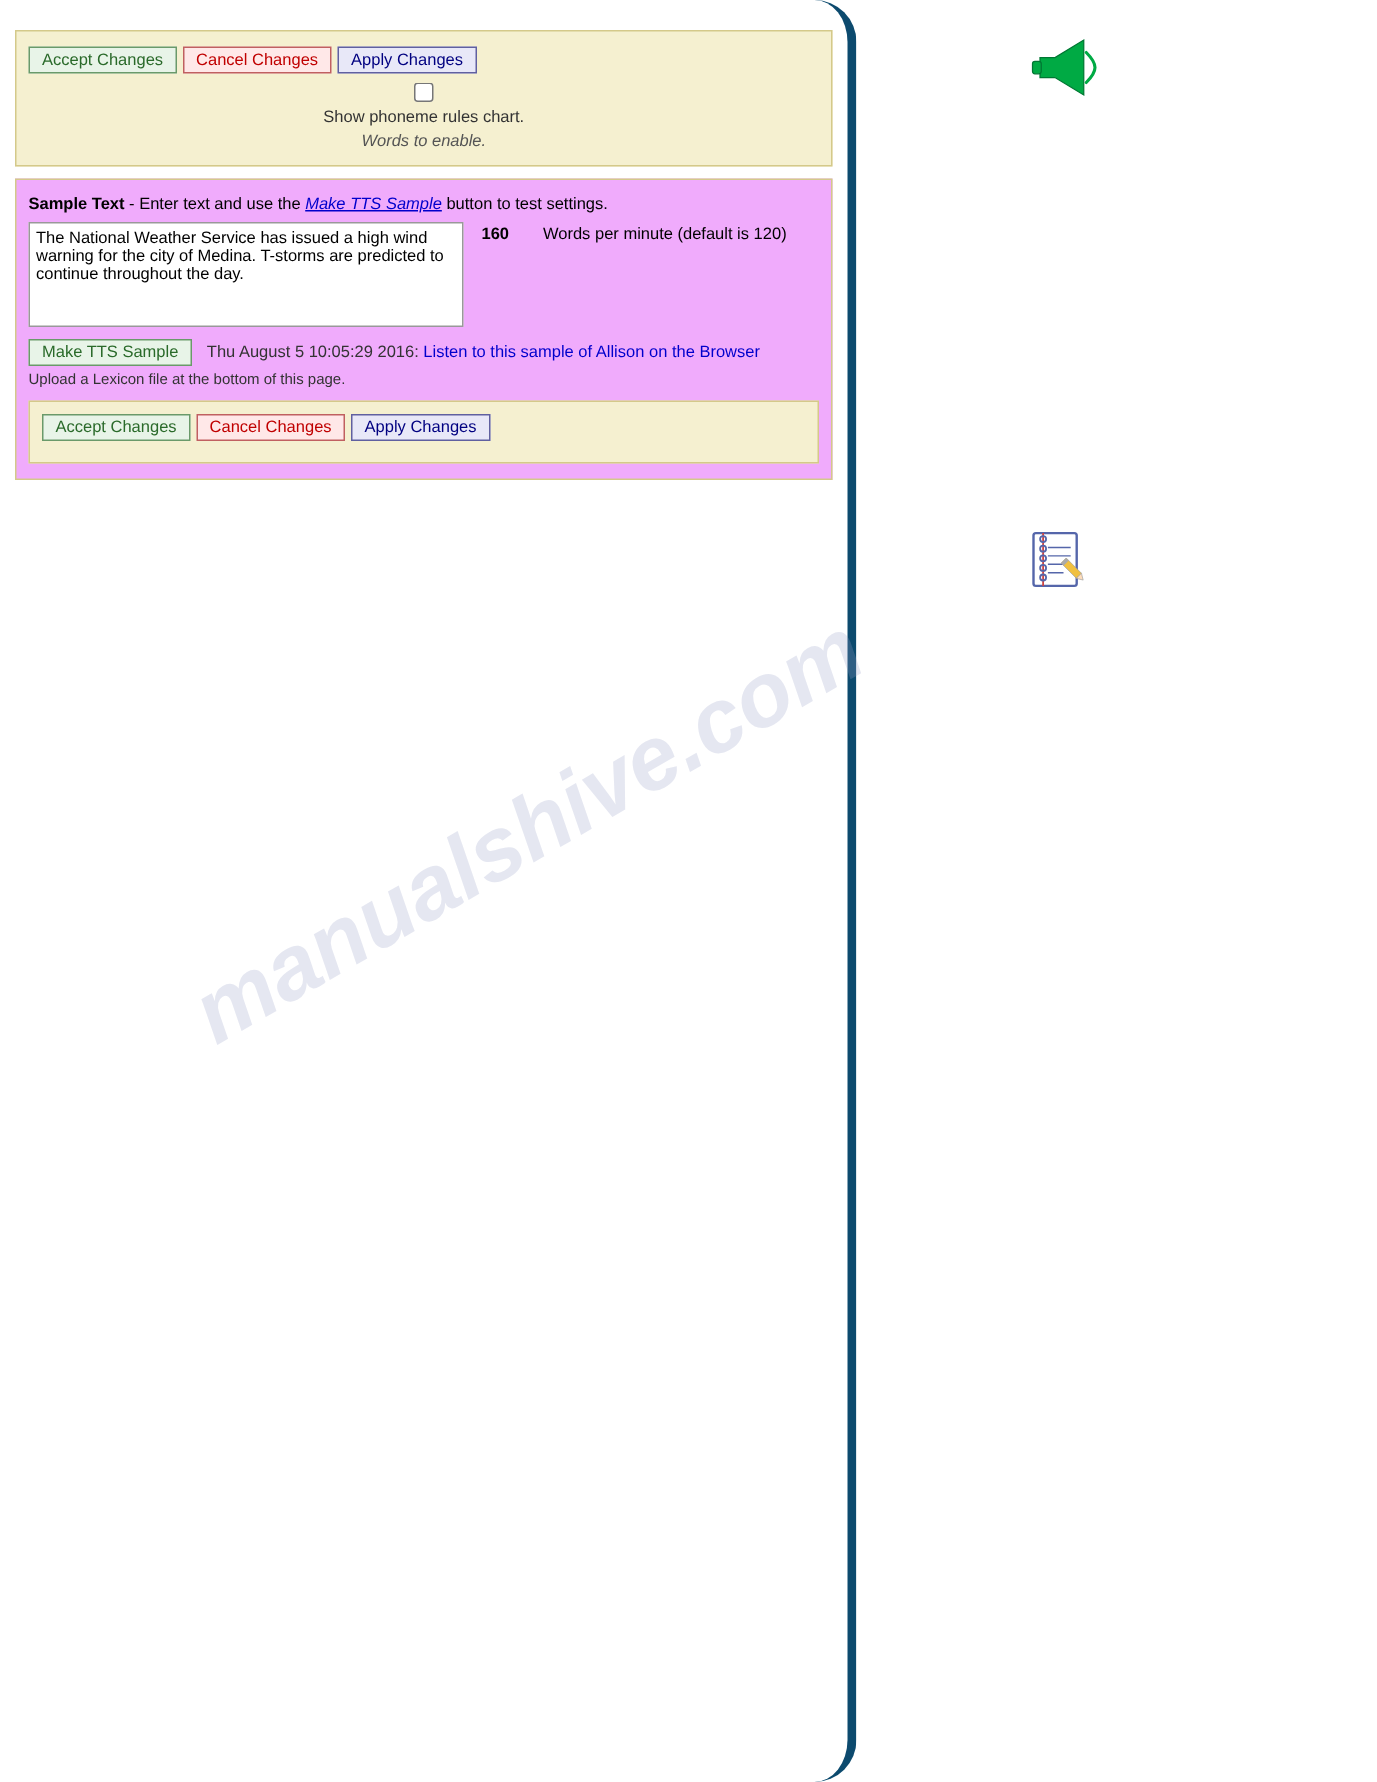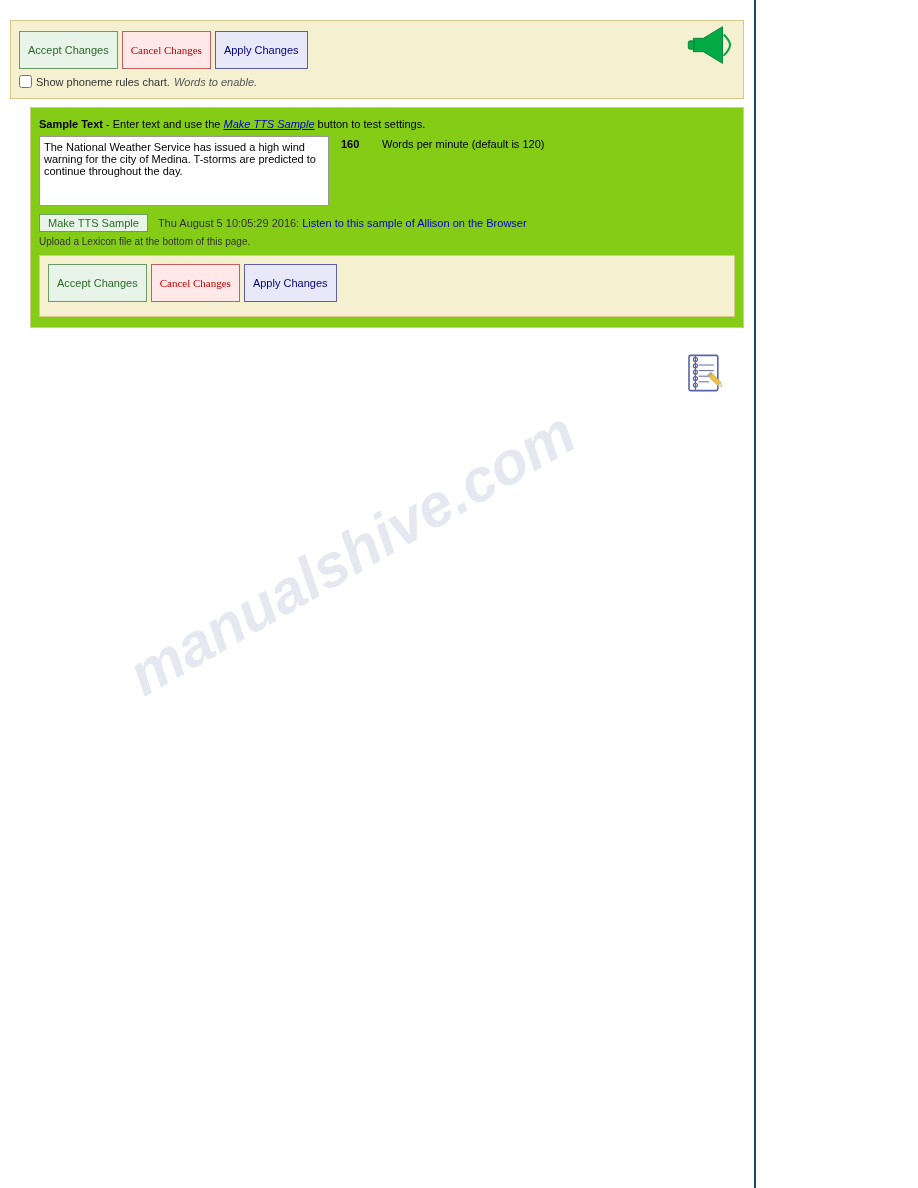--- a/index.html
+++ b/index.html
@@ -6,25 +6,26 @@
     body {
       width: 918px;
       min-height: 1188px;
       font-family: Arial, sans-serif;
       font-size: 12px;
       background: #fff;
       position: relative;
     }
 
     .main-content {
-      width: 756px;
+      width: 571px;
       min-height: 1188px;
       padding: 20px 10px;
-      border-right: 2px solid #0c4a6e;
+      border-right: 6px solid #0c4a6e;
       position: relative;
+      border-radius: 28px;
     }
 
     
     .toolbar-section {
       background: #f5f0d0;
       border: 1px solid #d4c98a;
       padding: 10px 8px;
       margin-bottom: 8px;
     }
 
@@ -43,56 +44,55 @@
       cursor: pointer;
     }
 
     .btn-cancel {
       background: #ffe8e8;
       border: 1px solid #c06060;
       color: #c00000;
       padding: 2px 8px;
       font-size: 11px;
       cursor: pointer;
-      font-family: Liberation Serif, serif;
     }
 
     .btn-apply {
       background: #e8e8f8;
       border: 1px solid #6060a0;
       color: #000080;
-      padding: 12px 8px;
+      padding: 2px 8px;
       font-size: 11px;
       cursor: pointer;
     }
 
     .phoneme-row {
       display: flex;
       align-items: center;
       gap: 4px;
       font-size: 11px;
       color: #333;
+      flex-direction: column;
     }
 
     .phoneme-row input[type="checkbox"] {
       margin: 0;
     }
 
     .phoneme-label-italic {
       font-style: italic;
       color: #555;
     }
 
     
     .sample-section {
-      background: #84cc16;
+      background: #f0abfc;
       border: 1px solid #d4c98a;
       padding: 10px 8px;
       margin-bottom: 6px;
-      margin-left: 20px;
     }
 
     .sample-title {
       font-size: 11px;
       margin-bottom: 6px;
     }
 
     .sample-title strong {
       font-weight: bold;
     }

